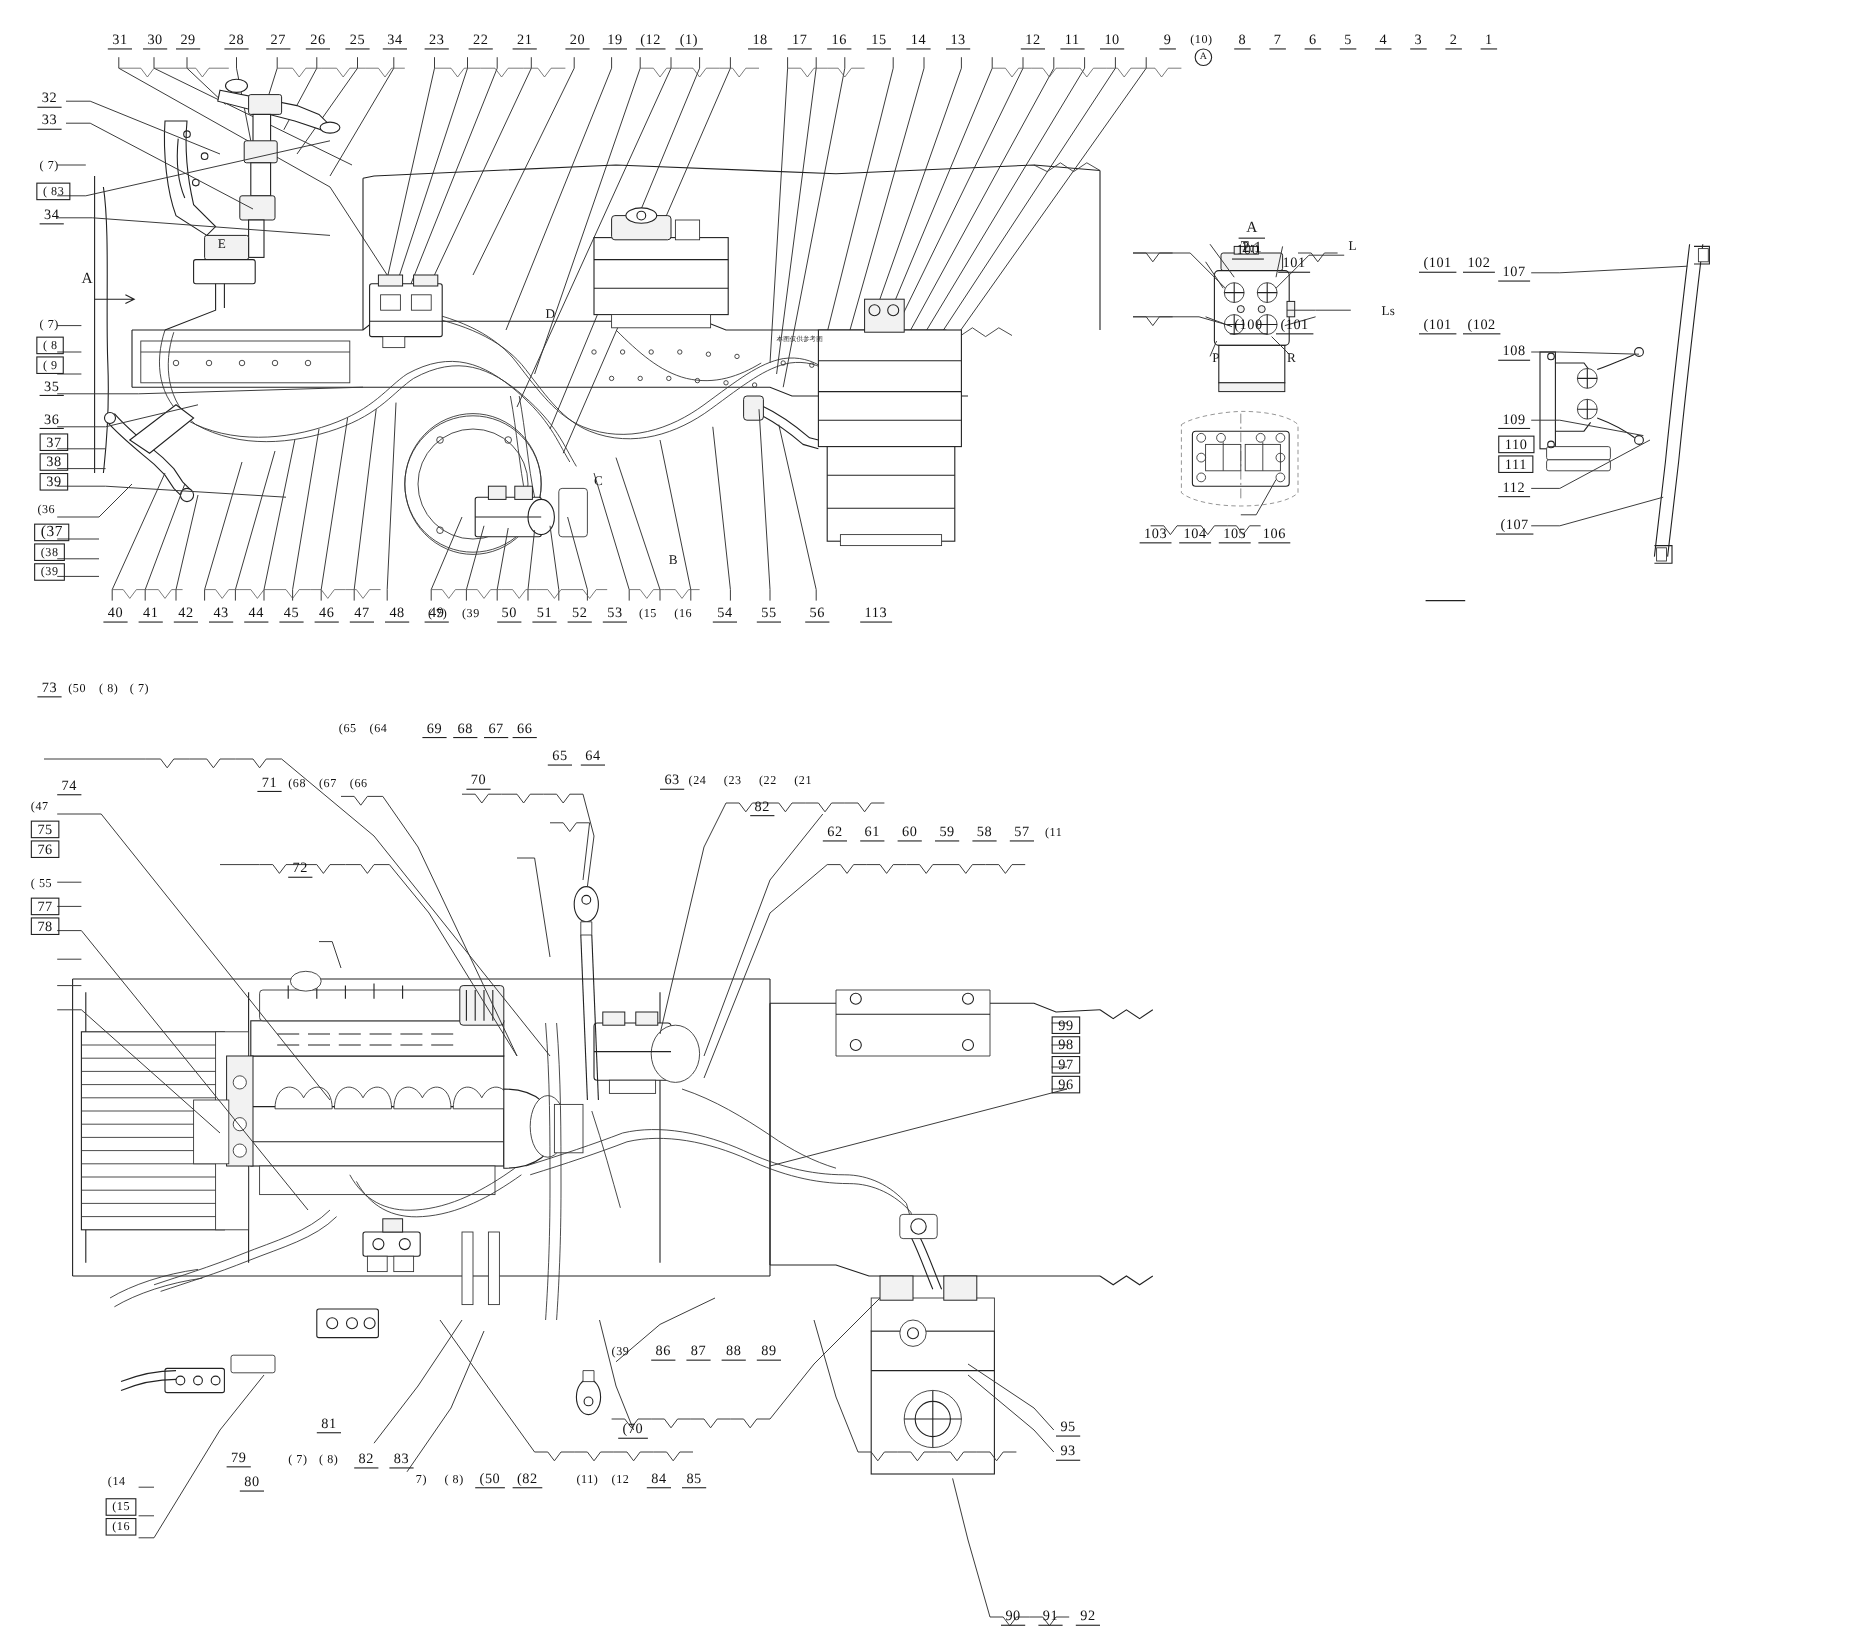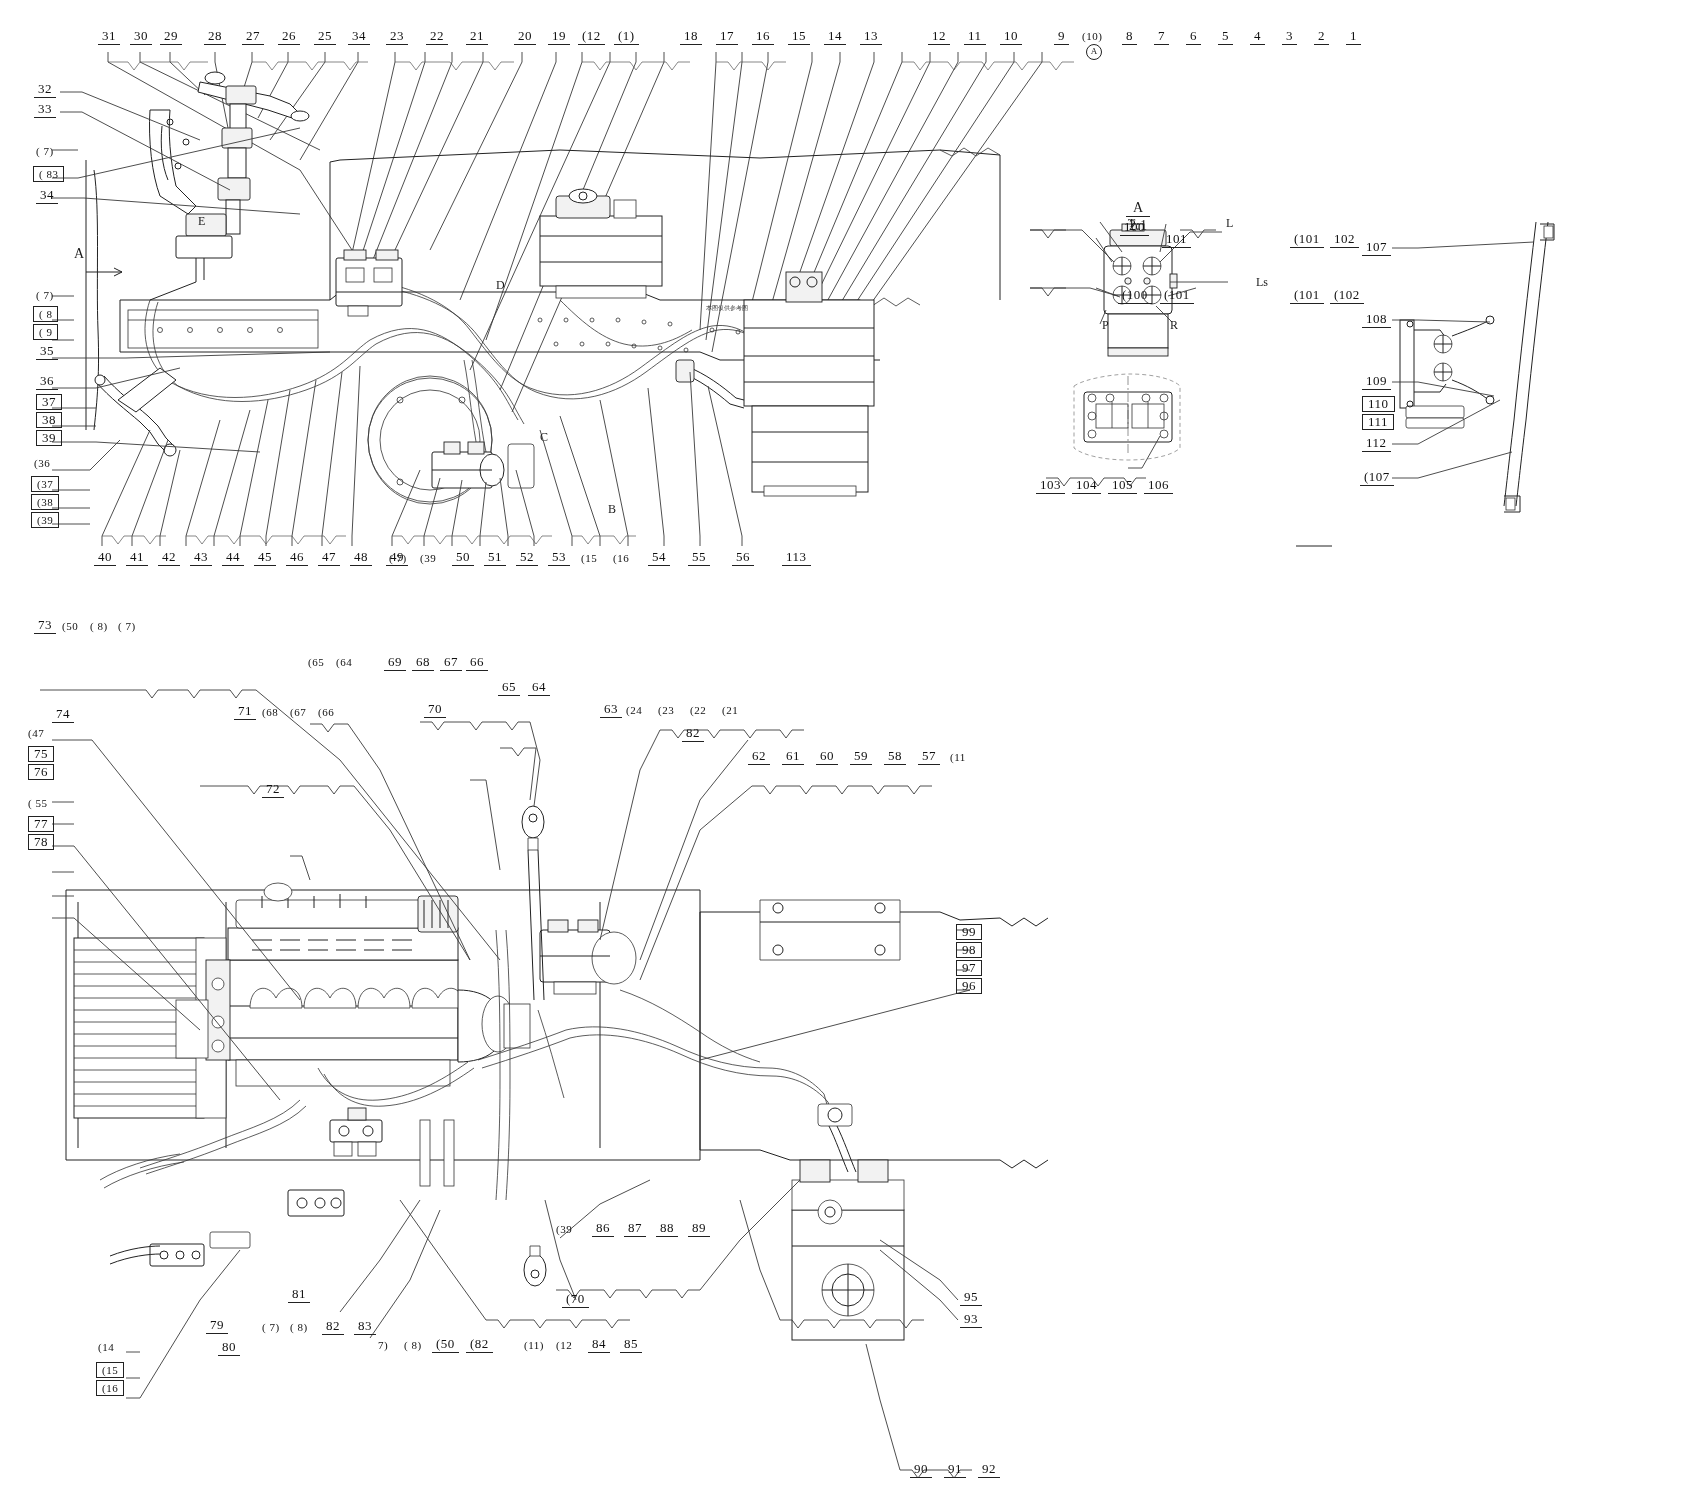--- a/index.html
+++ b/index.html
@@ -754,21 +754,21 @@
   <div class="lbl box" style="left:33px; top:306px; font-size:11px;">( 8</div>
   <div class="lbl box" style="left:33px; top:324px; font-size:11px;">( 9</div>
   <div class="lbl u" style="left:36px; top:344px;">35</div>
 
   <div class="lbl u" style="left:36px; top:374px;">36</div>
   <div class="lbl box" style="left:36px; top:394px;">37</div>
   <div class="lbl box" style="left:36px; top:412px;">38</div>
   <div class="lbl box" style="left:36px; top:430px;">39</div>
 
   <div class="lbl plain" style="left:34px; top:456px; font-size:11px;">(36</div>
-  <div class="lbl box" style="left:31px; top:476px; font-size:11px;">(37</div>
+  <div class="lbl box" style="left:31px; top:476px; font-size:14px;">(37</div>
   <div class="lbl box" style="left:31px; top:494px; font-size:11px;">(38</div>
   <div class="lbl box" style="left:31px; top:512px; font-size:11px;">(39</div>
 
   <div class="sec-arrow" style="left:198px; top:214px; font-size:12px;">E</div>
   <div class="sec-arrow" style="left:496px; top:278px; font-size:12px;">D</div>
   <div class="sec-arrow" style="left:540px; top:430px; font-size:12px;">C</div>
   <div class="sec-arrow" style="left:608px; top:502px; font-size:12px;">B</div>
 
   <div class="cn-note" style="left:706px; top:304px;">本图仅供参考图</div>
 

